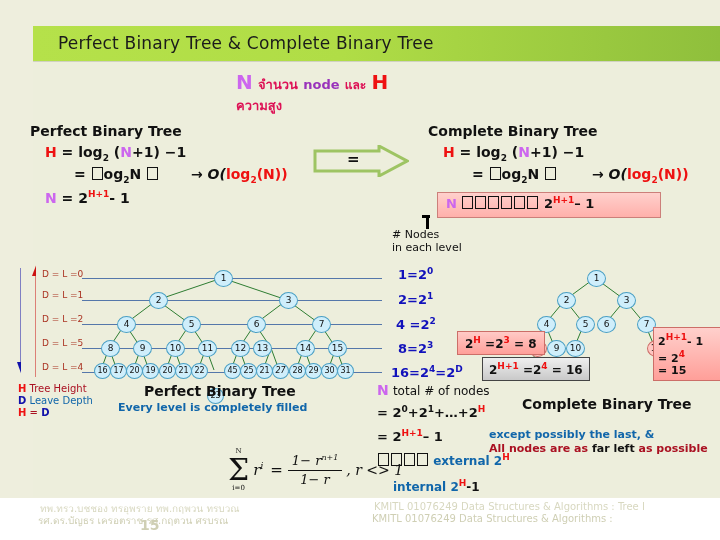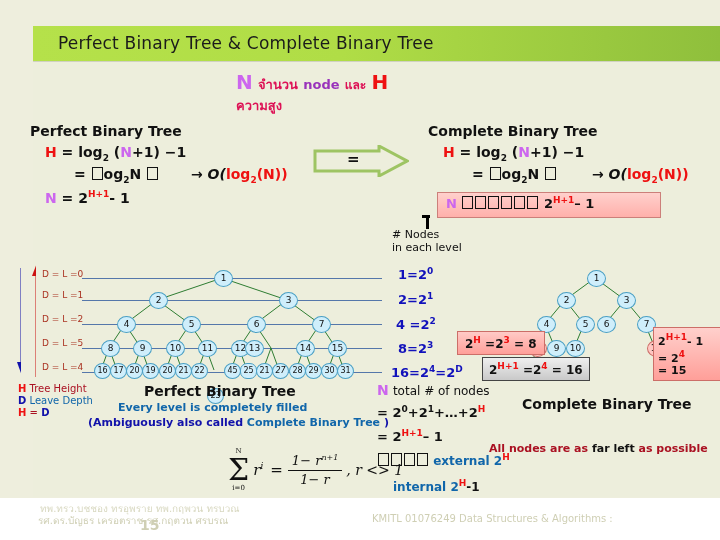--- a/index.html
+++ b/index.html
@@ -315,34 +315,34 @@
   <div class="tnode" style="left:117px;top:316px;">4</div>
   <div class="tnode" style="left:182px;top:316px;">5</div>
   <div class="tnode" style="left:247px;top:316px;">6</div>
   <div class="tnode" style="left:312px;top:316px;">7</div>
 
   <div class="tnode" style="left:101px;top:340px;">8</div>
   <div class="tnode" style="left:133px;top:340px;">9</div>
   <div class="tnode" style="left:166px;top:340px;">10</div>
   <div class="tnode" style="left:198px;top:340px;">11</div>
   <div class="tnode" style="left:231px;top:340px;">12</div>
-  <div class="tnode" style="left:245px;top:340px;text-align:center;">13</div>
+  <div class="tnode" style="left:253px;top:340px;text-align:center;">13</div>
   <div class="tnode" style="left:296px;top:340px;">14</div>
   <div class="tnode" style="left:328px;top:340px;">15</div>
 
   <div class="tnode small" style="left:94px;top:363px;">16</div>
   <div class="tnode small" style="left:110px;top:363px;">17</div>
   <div class="tnode small" style="left:126px;top:363px;">20</div>
   <div class="tnode small" style="left:142px;top:363px;">19</div>
   <div class="tnode small" style="left:159px;top:363px;">20</div>
   <div class="tnode small" style="left:175px;top:363px;">21</div>
   <div class="tnode small" style="left:191px;top:363px;">22</div>
   <div class="tnode small" style="left:207px;top:363px;margin-top:25px;">23</div>
   <div class="tnode small" style="left:224px;top:363px;">45</div>
-  <div class="tnode small" style="left:240px;top:363px;border-radius:7px;">25</div>
+  <div class="tnode small" style="left:240px;top:363px;">25</div>
   <div class="tnode small" style="left:256px;top:363px;">21</div>
   <div class="tnode small" style="left:272px;top:363px;font-style:italic;">27</div>
   <div class="tnode small" style="left:289px;top:363px;">28</div>
   <div class="tnode small" style="left:305px;top:363px;">29</div>
   <div class="tnode small" style="left:321px;top:363px;">30</div>
   <div class="tnode small" style="left:337px;top:363px;">31</div>
 
   <svg class="edges" width="720" height="540">
     <g stroke="#2e7d32" stroke-width="1" fill="none">
       <line x1="595" y1="278" x2="565" y2="300"></line>
@@ -399,23 +399,20 @@
     <span class="c-teal">Leave Depth</span>
   </div>
   <div class="legend" style="left:18px;top:407px;">
     <span class="c-red" style="font-weight:bold">H</span>
     <span style="color:#aa1122">=</span>
     <span class="c-blue" style="font-weight:bold">D</span>
   </div>
 
   <div class="bigtitle" style="left:144px;top:383px;">Perfect Binary Tree</div>
   <div class="desc c-teal" style="left:118px;top:401px;">Every level is completely filled</div>
-  <div class="desc" style="left:88px;top:416px;">
-    <span class="c-blue">(Ambiguously also called </span><span class="c-teal">Complete Binary Tree</span><span class="c-blue"> )</span>
-  </div>
 
   <div id="formula">
     <table style="border-collapse:collapse;">
         <tbody>
           <tr>
       <td style="vertical-align:middle;text-align:center;padding:0;">
         <div style="font-size:7px;line-height:7px;">N</div>
         <div class="sig">Σ</div>
         <div style="font-size:7px;line-height:7px;">i=0</div>
       </td>
@@ -449,23 +446,25 @@
   </div>
   <div class="frm" style="left:377px;top:452px;font-size:12px;">
     <span class="box-glyph"></span><span class="box-glyph"></span><span class="box-glyph"></span><span class="box-glyph"></span>
     <span class="c-teal">external 2</span><sup class="c-red">H</sup>
   </div>
   <div class="frm" style="left:393px;top:478px;font-size:12px;">
     <span class="c-teal">internal 2</span><sup class="c-red">H</sup><span>-1</span>
   </div>
 
   <div class="bigtitle" style="left:522px;top:396px;">Complete Binary Tree</div>
+  <div class="desc c-teal" style="left:489px;top:428px;">except possibly the last, &amp;</div>
   <div class="desc" style="left:489px;top:442px;">
     <span class="c-dkred">All nodes are as </span><span style="color:#111">far left</span><span class="c-dkred"> as possible</span>
   </div>
 
   <div id="footer">
     <div class="foot-txt dk" style="left:38px;top:15px;">รศ.ดร.บัญธร        เครอตราช        รศ.กฤตวน   ศรบรณ</div>
     <div class="foot-txt" style="left:40px;top:3px;">ทพ.ทรว.บชชอง     ทรอุพราย     ทพ.กฤพวน   ทรบวณ</div>
+    <div class="foot-txt" style="left:374px;top:3px;">KMITL    01076249 Data Structures &amp; Algorithms : Tree I</div>
     <div class="foot-txt dk" style="left:372px;top:15px;">KMITL    01076249 Data Structures &amp; Algorithms :</div>
     <div id="page-num" style="left:140px;top:19px;">15</div>
   </div>
 </div>
 
 </body></html>

